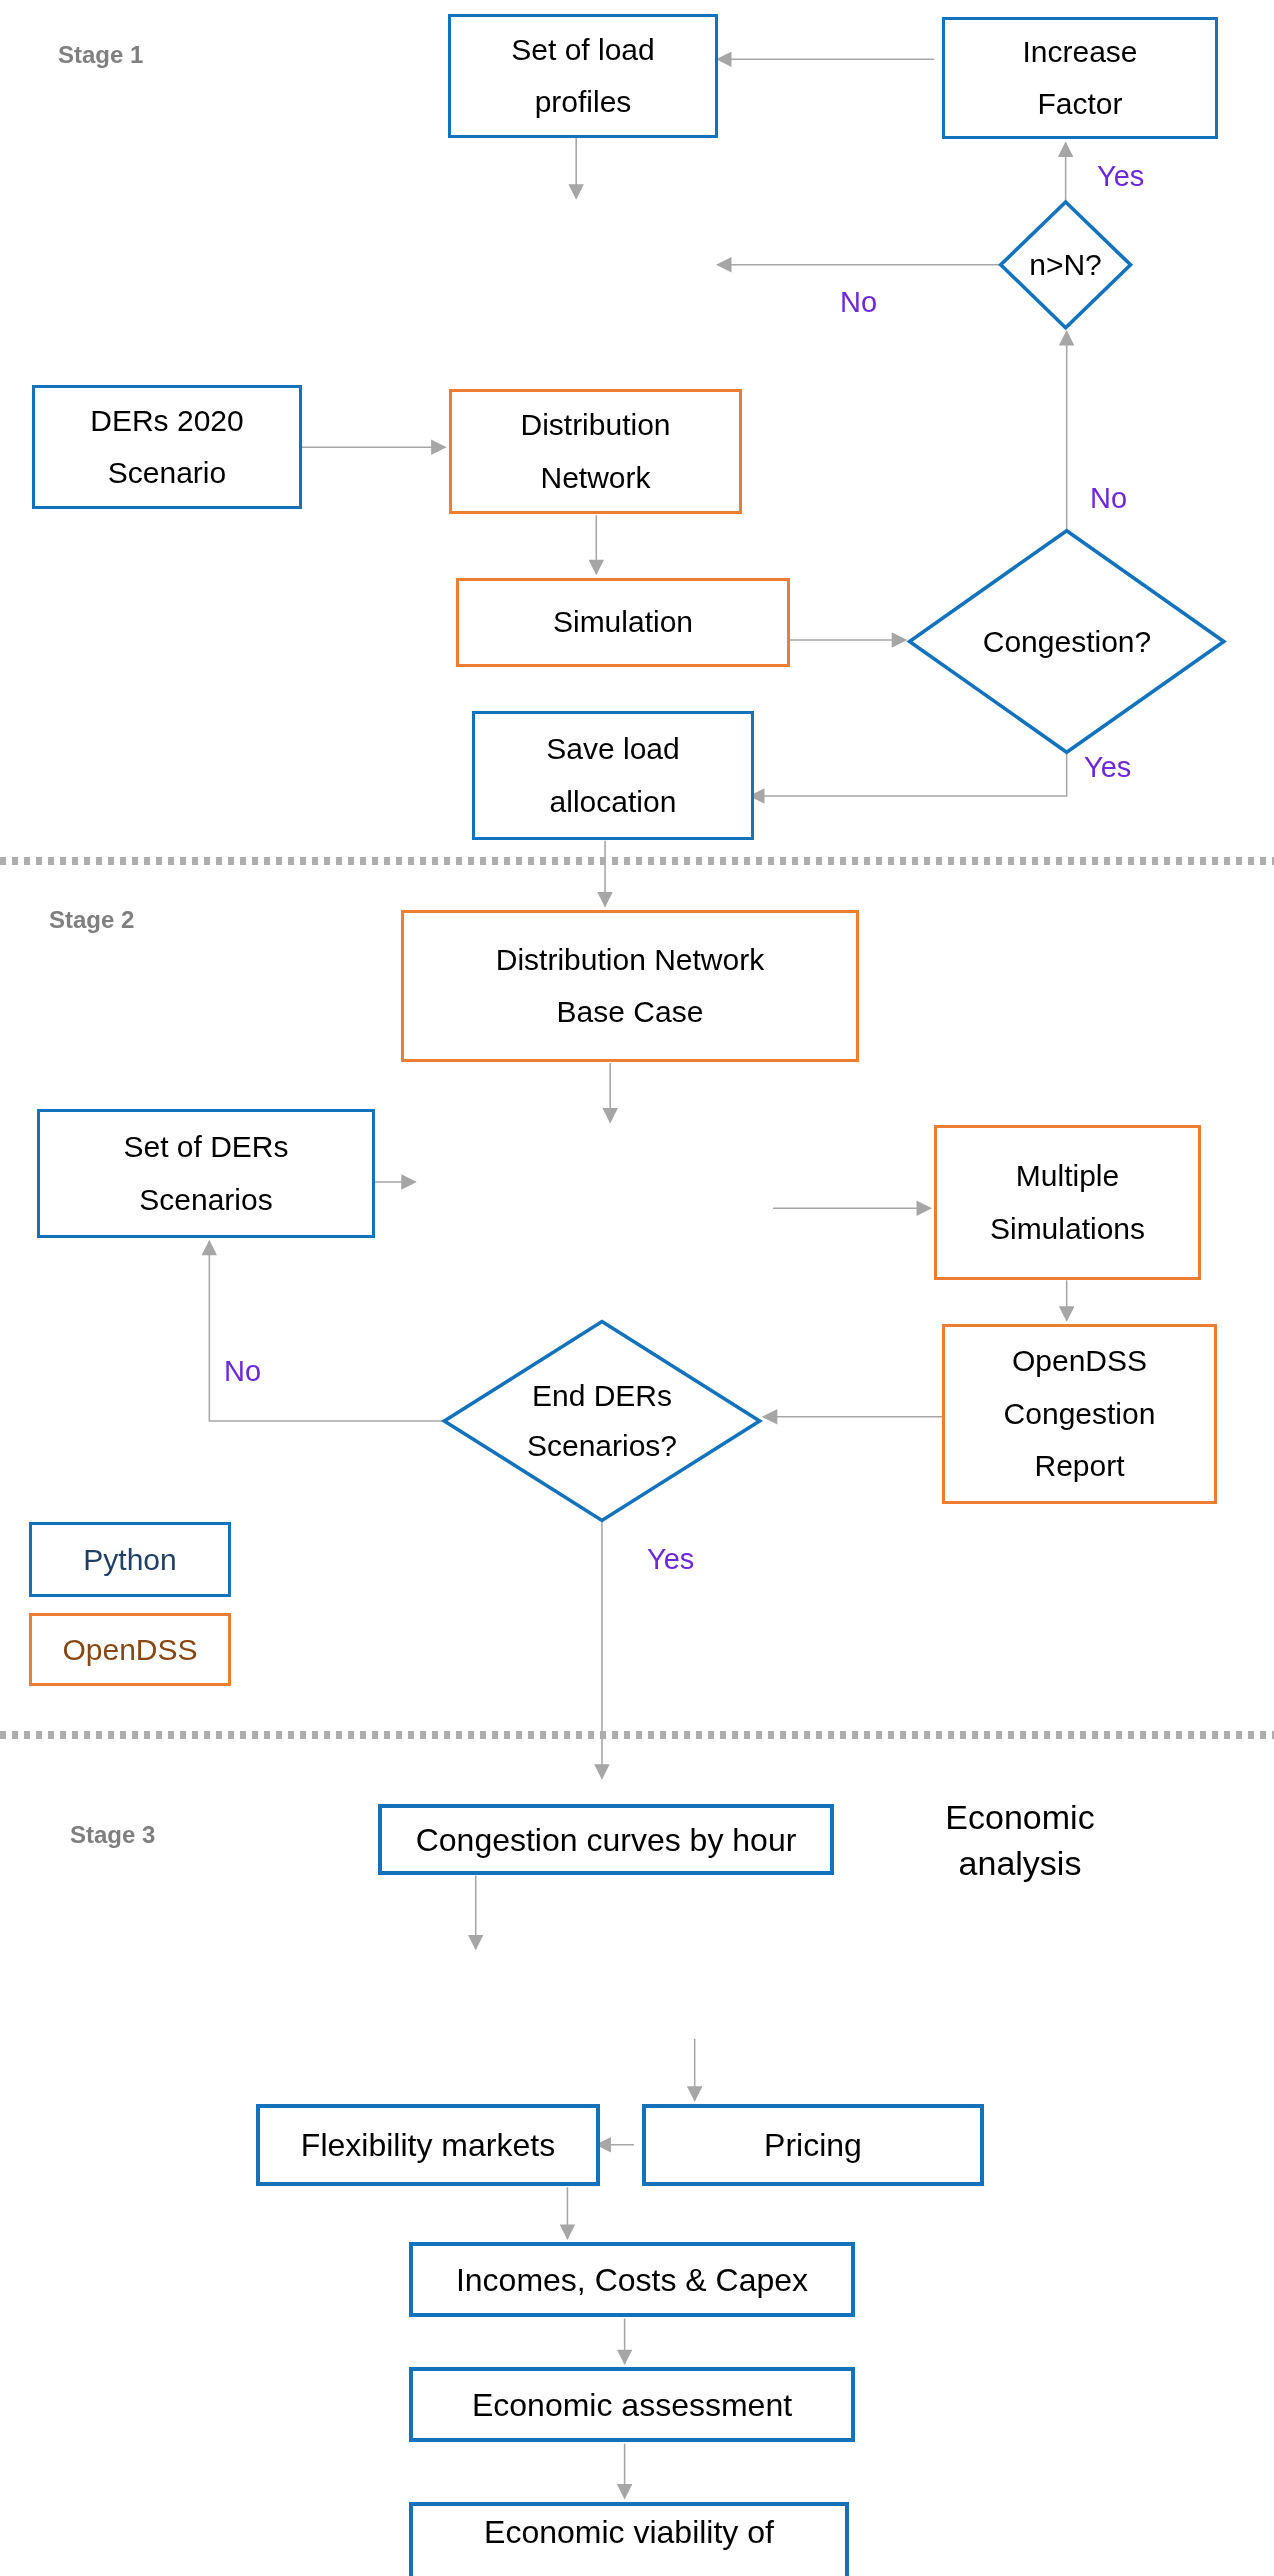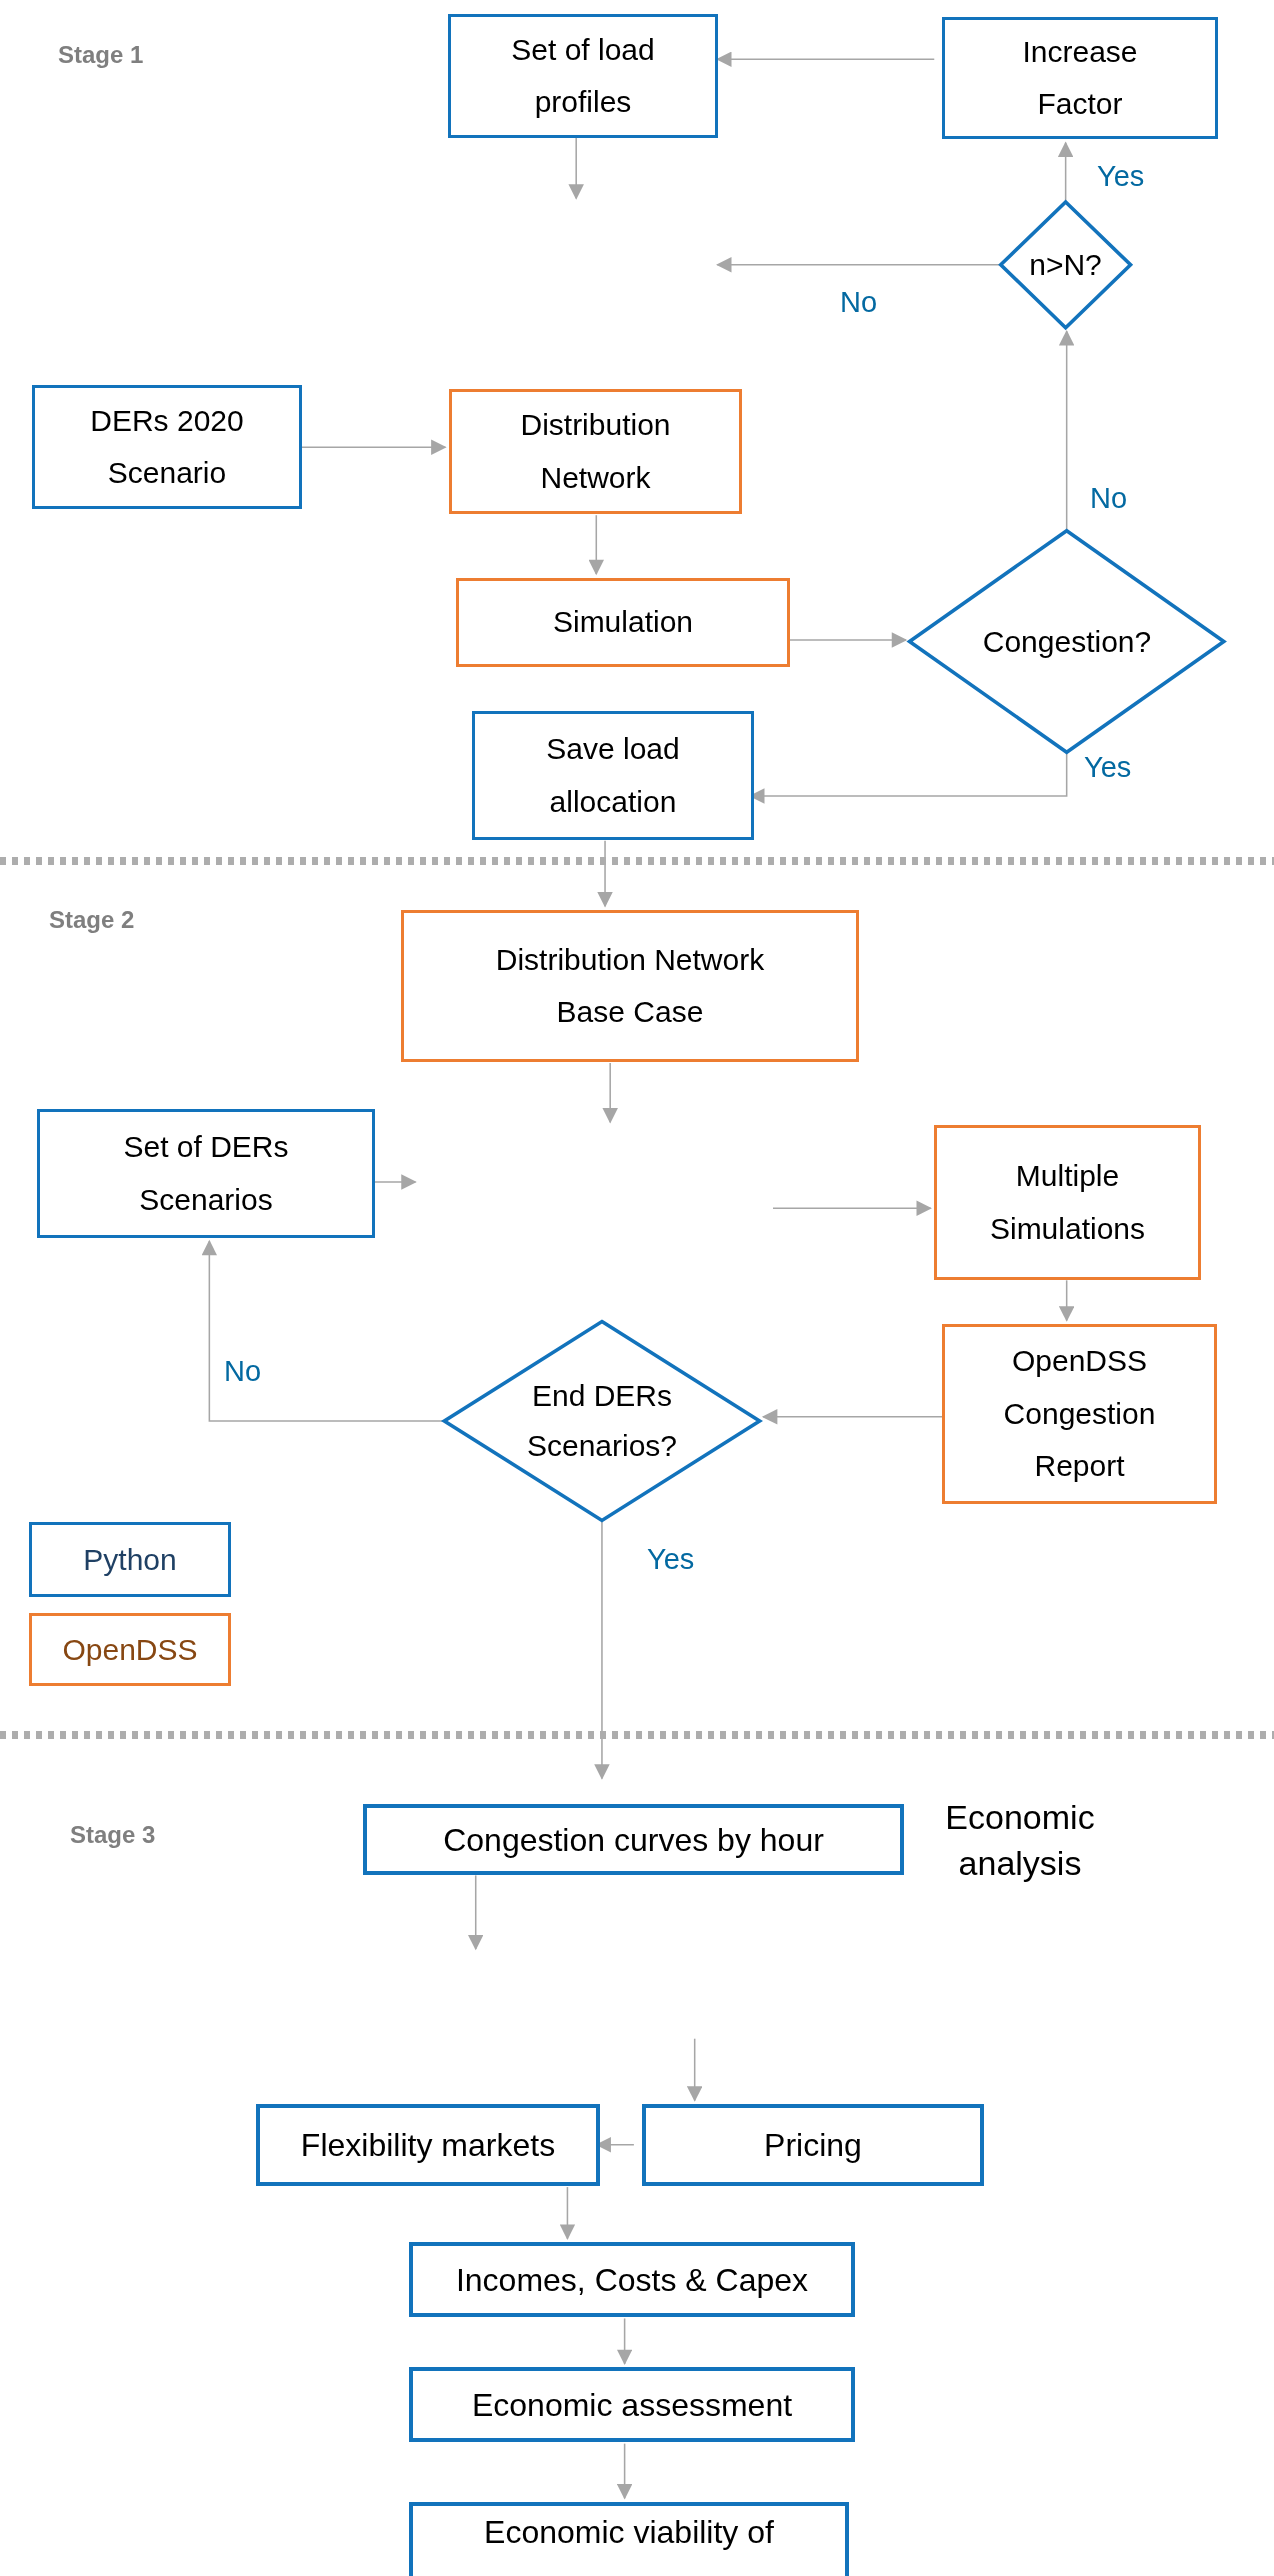--- a/index.html
+++ b/index.html
@@ -60,21 +60,21 @@
     position:absolute;
     z-index:3;
     font-size:24px;
     font-weight:bold;
     color:var(--stage_gray,#7F7F7F);
   }
   .edge-label{
     position:absolute;
     z-index:3;
     font-size:29px;
-    color:#0369a1;
+    color:#6d28d9;
   }
   .annotation{
     position:absolute;
     z-index:3;
     font-size:34px;
     line-height:1.35;
     text-align:center;
     white-space:pre-line;
   }
   .divider{
@@ -181,21 +181,21 @@
 
   <div class="edge-label" style="left:224px;top:1355px;">No</div>
   <div class="edge-label" style="left:647px;top:1543px;">Yes</div>
 
   <div class="legend-box python" style="left:29px;top:1522px;width:202px;height:75px;">Python</div>
   <div class="legend-box opendss" style="left:29px;top:1613px;width:202px;height:73px;">OpenDSS</div>
 
   <div class="annotation" style="left:922px;top:1795px;width:196px;">Economic
 analysis</div>
 
-  <div class="node b s3" style="left:355px;top:1804px;width:541px;height:71px;">Congestion curves by hour</div>
+  <div class="node b s3" style="left:370px;top:1804px;width:456px;height:71px;">Congestion curves by hour</div>
   <div class="node b s3" style="left:248px;top:2104px;width:344px;height:82px;">Flexibility markets</div>
   <div class="node b s3" style="left:634px;top:2104px;width:342px;height:82px;">Pricing</div>
   <div class="node b s3" style="left:401px;top:2242px;width:446px;height:75px;">Incomes, Costs &amp; Capex</div>
   <div class="node b s3" style="left:401px;top:2367px;width:446px;height:75px;">Economic assessment</div>
   <div class="node b s3" style="left:401px;top:2502px;width:440px;height:116px;">Economic viability of
 flexibility markets</div>
 
 </div>
 
 

